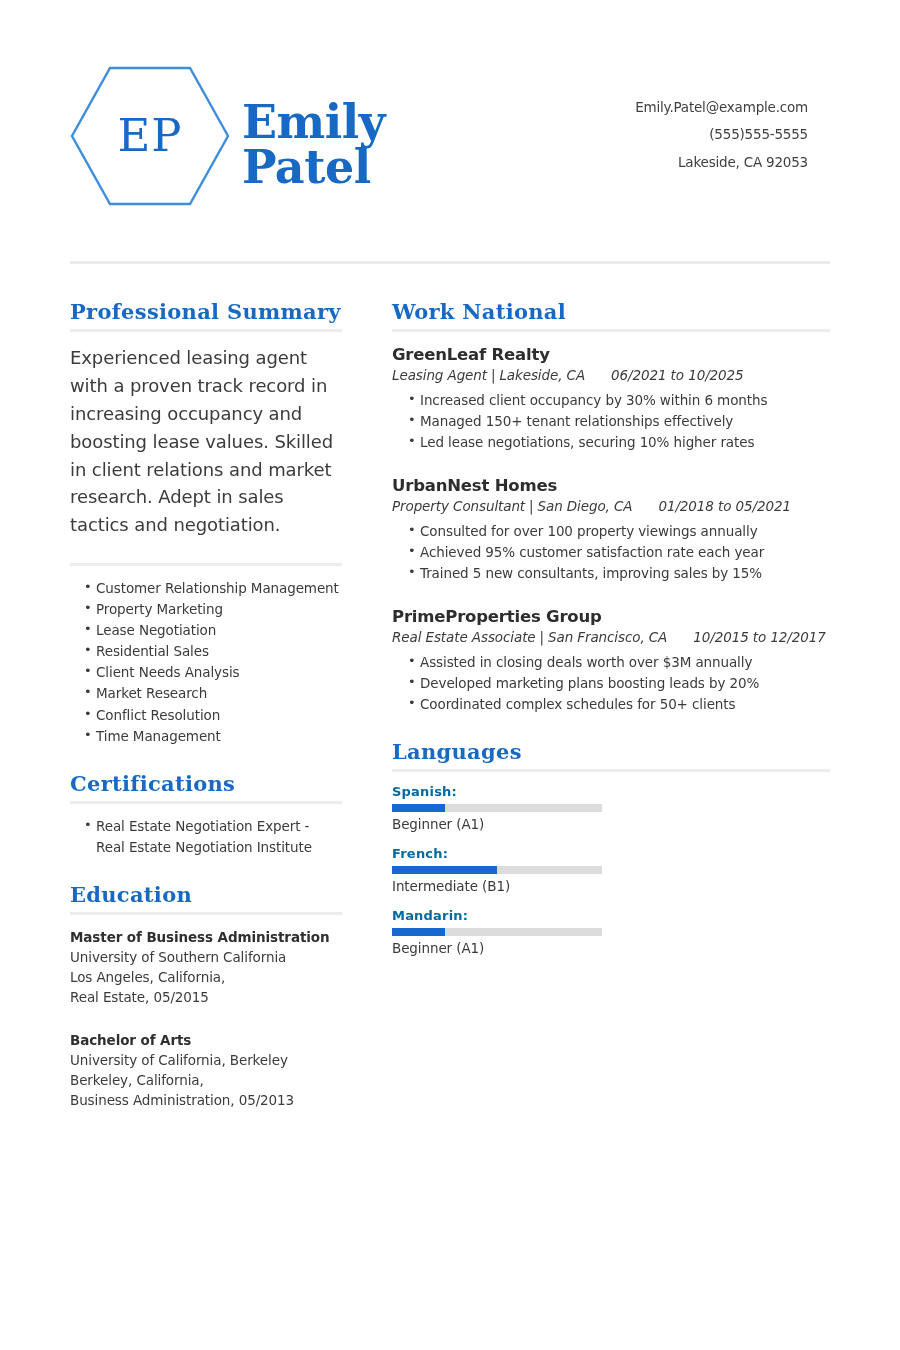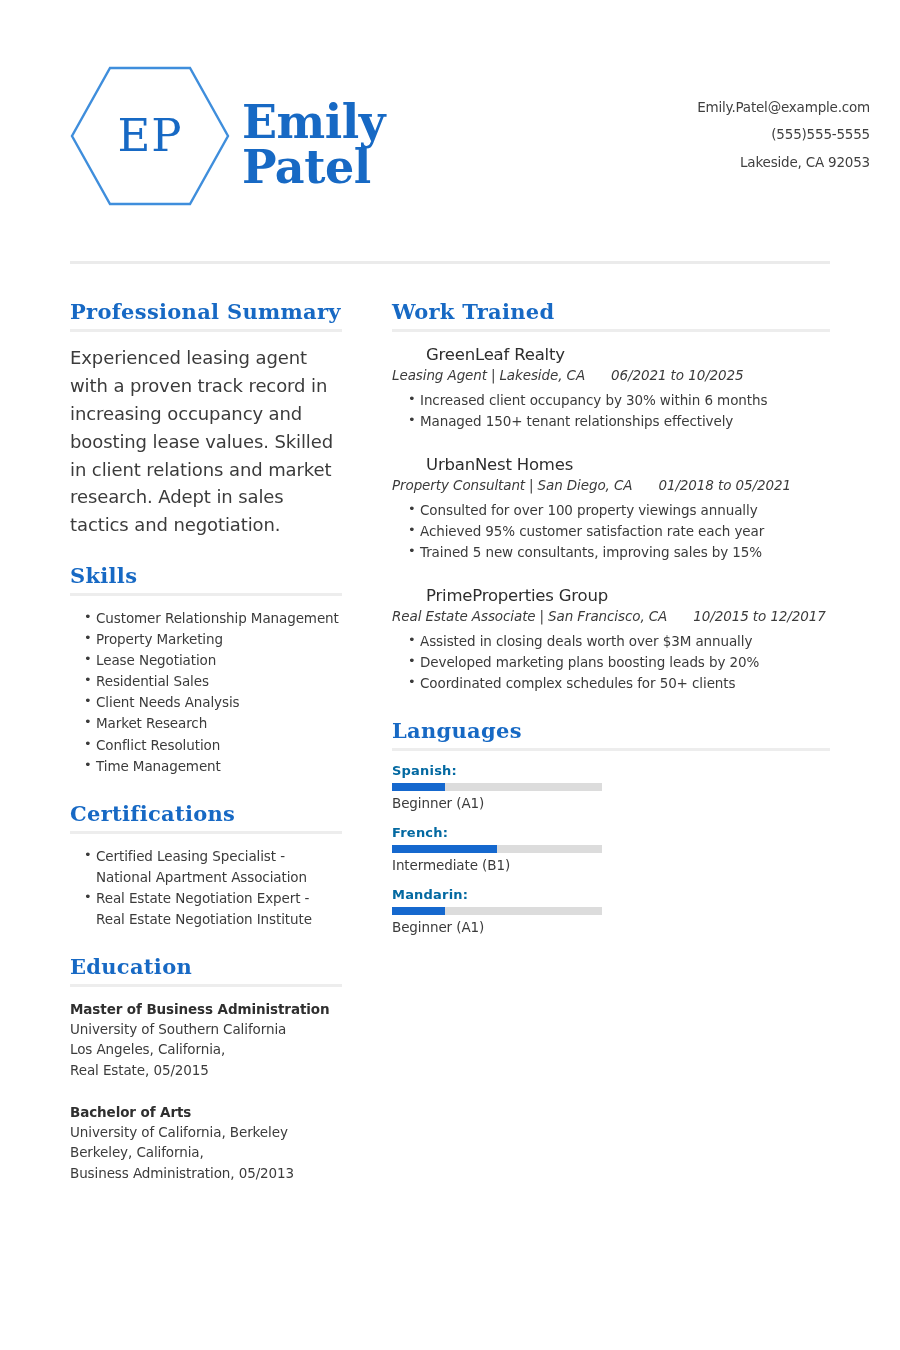--- a/index.html
+++ b/index.html
@@ -19,21 +19,21 @@
     width: 900px;
     height: 1350px;
     background: #ffffff;
     box-sizing: border-box;
   }
 
   
   .header {
     display: flex;
     align-items: flex-start;
-    padding: 56px 30px 0 70px;
+    padding: 56px 92px 0 70px;
     box-sizing: border-box;
   }
   .identity {
     display: flex;
     align-items: center;
     flex: 0 0 auto;
   }
   .hexagon {
     width: 160px;
     height: 160px;
@@ -155,25 +155,24 @@
     font-size: 13.5px;
     color: #3b3b3b;
     line-height: 1.5;
     letter-spacing: -0.1px;
   }
 
   
   .job { margin-bottom: 22px; }
   .job-company {
     font-size: 16.5px;
-    font-weight: normal;
+    font-weight: bold;
     color: #2d2d2d;
     line-height: 1.35;
     letter-spacing: -0.2px;
-    margin-left: 34px;
   }
   .job-meta {
     font-size: 13.5px;
     font-style: italic;
     color: #3b3b3b;
     line-height: 1.45;
     letter-spacing: -0.1px;
     margin-bottom: 4px;
   }
   .job-meta .sep { padding: 0 4px; }
@@ -244,39 +243,37 @@
 
     <div class="col-left">
 
       <div class="section">
         <div class="section-title">Professional Summary</div>
         <div class="section-rule"></div>
         <div class="summary-text">Experienced leasing agent with a proven track record in increasing occupancy and boosting lease values. Skilled in client relations and market research. Adept in sales tactics and negotiation.</div>
       </div>
 
       <div class="section">
-        <div class="section-title">Skills</div>
         <div class="section-rule"></div>
         <ul class="bullets">
           <li>Customer Relationship Management</li>
           <li>Property Marketing</li>
           <li>Lease Negotiation</li>
           <li>Residential Sales</li>
           <li>Client Needs Analysis</li>
           <li>Market Research</li>
           <li>Conflict Resolution</li>
           <li>Time Management</li>
         </ul>
       </div>
 
       <div class="section">
         <div class="section-title">Certifications</div>
         <div class="section-rule"></div>
         <ul class="bullets">
-          <li>Certified Leasing Specialist - National Apartment Association</li>
           <li>Real Estate Negotiation Expert - Real Estate Negotiation Institute</li>
         </ul>
       </div>
 
       <div class="section">
         <div class="section-title">Education</div>
         <div class="section-rule"></div>
 
         <div class="edu-block">
           <div class="edu-degree">Master of Business Administration</div>
@@ -293,29 +290,30 @@
         </div>
       </div>
 
     </div>
 
     <div class="col-gap"></div>
 
     <div class="col-right">
 
       <div class="section">
-        <div class="section-title">Work Trained</div>
+        <div class="section-title">Work National</div>
         <div class="section-rule"></div>
 
         <div class="job">
           <div class="job-company">GreenLeaf Realty</div>
           <div class="job-meta"><span>Leasing Agent</span><span class="sep">|</span><span>Lakeside, CA</span><span class="dates">06/2021 to 10/2025</span></div>
           <ul class="bullets">
             <li>Increased client occupancy by 30% within 6 months</li>
             <li>Managed 150+ tenant relationships effectively</li>
+            <li>Led lease negotiations, securing 10% higher rates</li>
           </ul>
         </div>
 
         <div class="job">
           <div class="job-company">UrbanNest Homes</div>
           <div class="job-meta"><span>Property Consultant</span><span class="sep">|</span><span>San Diego, CA</span><span class="dates">01/2018 to 05/2021</span></div>
           <ul class="bullets">
             <li>Consulted for over 100 property viewings annually</li>
             <li>Achieved 95% customer satisfaction rate each year</li>
             <li>Trained 5 new consultants, improving sales by 15%</li>

